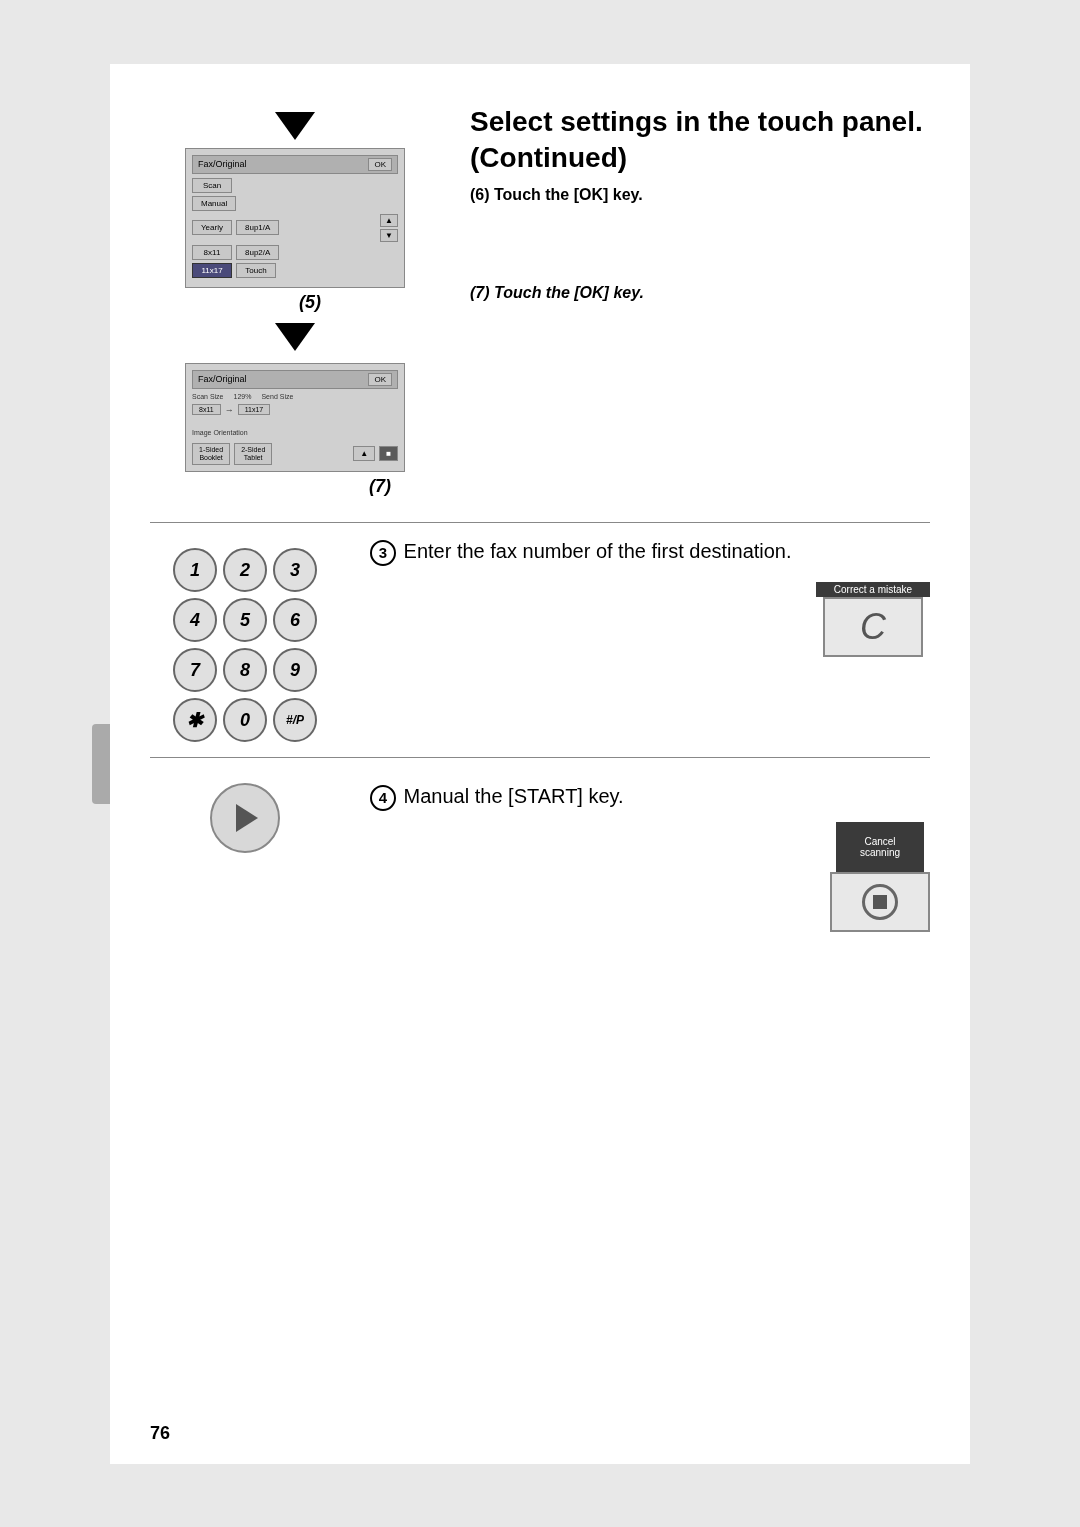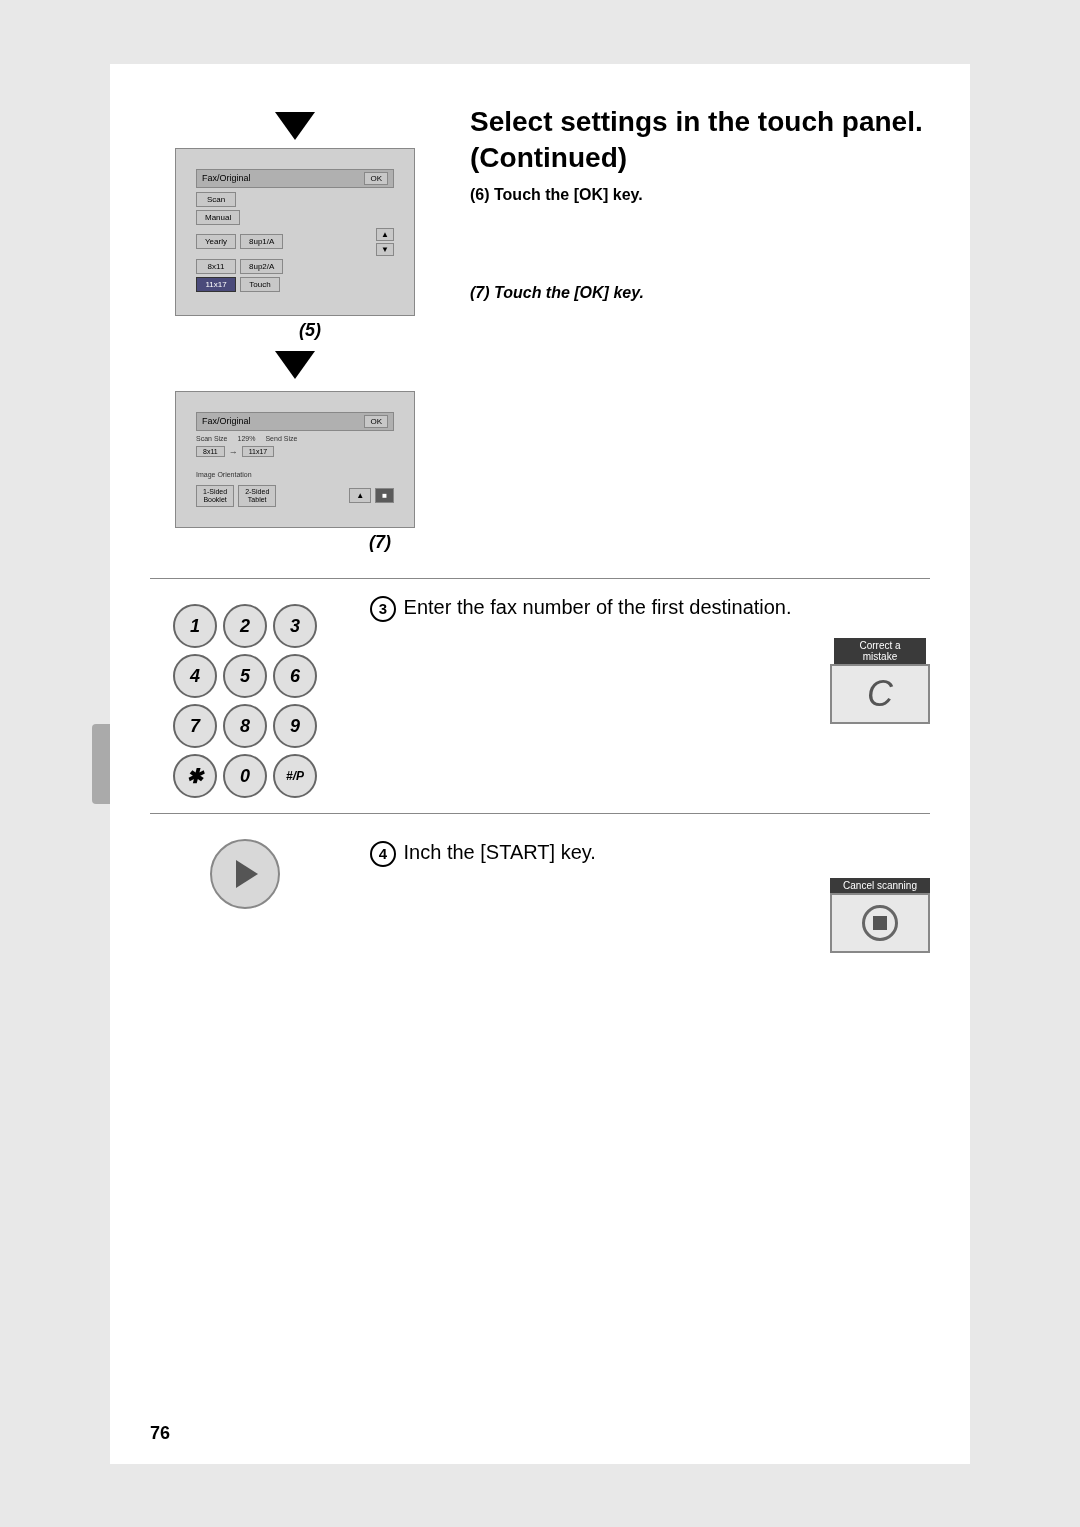--- a/index.html
+++ b/index.html
@@ -73,24 +73,24 @@
       width: 0;
       height: 0;
       border-left: 20px solid transparent;
       border-right: 20px solid transparent;
       border-top: 28px solid #000;
       margin: 8px auto;
     }
 
     
     .touch-panel {
-      width: 240px;
+      width: 220px;
       border: 1.5px solid #888;
       background: #d0d0d0;
-      padding: 20px;
+      padding: 6px;
       margin: 0 auto;
     }
     .tp-header {
       background: #b0b0b0;
       border: 1px solid #888;
       font-size: 9px;
       color: #000;
       padding: 2px 5px;
       display: flex;
       justify-content: space-between;
@@ -225,21 +225,21 @@
       margin-top: 10px;
       display: flex;
       flex-direction: column;
       align-items: center;
     }
     .cm-label {
       background: #3a3a3a;
       color: #fff;
       font-size: 10px;
       padding: 2px 8px;
-      width: 92px;
+      width: 114px;
       text-align: center;
     }
     .cm-btn {
       width: 100px;
       height: 60px;
       border: 2px solid #888;
       background: #e8e8e8;
       display: flex;
       align-items: center;
       justify-content: center;
@@ -288,22 +288,22 @@
       float: right;
       display: flex;
       flex-direction: column;
       align-items: center;
       margin-top: 5px;
     }
     .cs-label {
       background: #3a3a3a;
       color: #fff;
       font-size: 10px;
-      padding: 2px 8px;
-      width: 100px;
+      padding: 14px 8px;
+      width: 88px;
       text-align: center;
     }
     .cs-btn {
       width: 100px;
       height: 60px;
       border: 2px solid #888;
       background: #e8e8e8;
       display: flex;
       align-items: center;
       justify-content: center;
@@ -489,21 +489,21 @@
 
     <div class="step4-section">
       <div class="start-btn-col">
         <div class="start-btn">
           <div class="start-inner"></div>
         </div>
       </div>
       <div class="step4-text-col">
         <div style="display:flex; align-items:baseline; margin-bottom:6px;">
           <span class="step-num-circle">4</span>
-          <span class="step-desc">&nbsp;<span>Inch the [START] key.</span></span>
+          <span class="step-desc">&nbsp;<span>Manual the [START] key.</span></span>
         </div>
         <div class="cancel-scan-box">
           <div class="cs-label">Cancel scanning</div>
           <div class="cs-btn">
             <div class="stop-icon">
               <div class="stop-square"></div>
             </div>
           </div>
         </div>
       </div>

